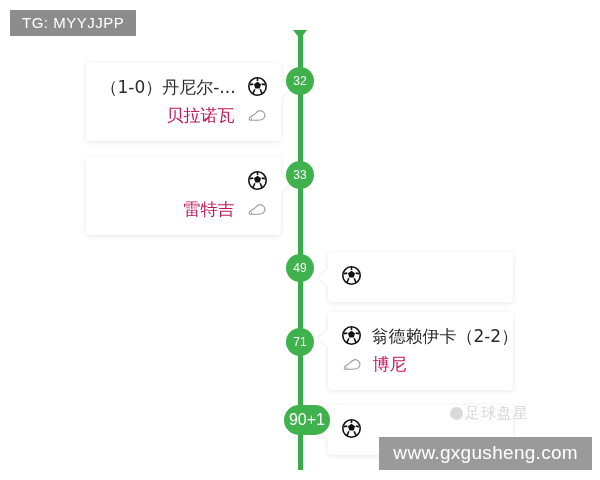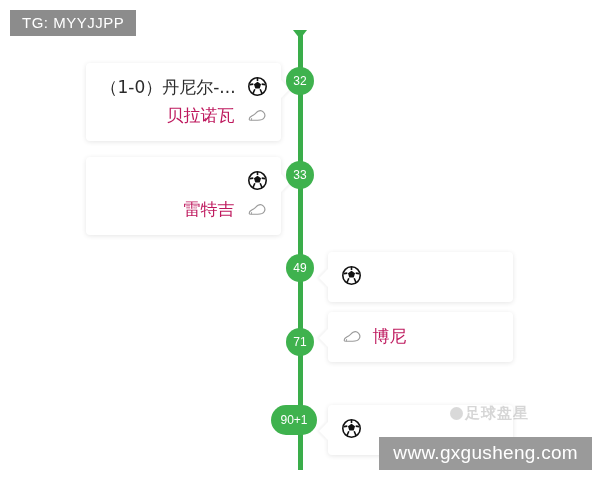--- a/index.html
+++ b/index.html
@@ -44,21 +44,20 @@
   .wm-faint {
     position: absolute;
     left: 450px;
     top: 404px;
     color: rgba(120,120,120,0.30);
     font-size: 15px;
     letter-spacing: 1px;
     z-index: 35;
     white-space: nowrap;
     font-family: "DejaVu Sans", sans-serif;
-    font-weight: bold;
   }
   .wm-faint-logo {
     display: inline-block;
     width: 13px;
     height: 13px;
     border-radius: 50%;
     background: rgba(120,120,120,0.28);
     vertical-align: -2px;
     margin-right: 2px;
   }
@@ -98,22 +97,22 @@
     font-family: "Liberation Sans", sans-serif;
   }
   .min-badge.round {
     width: 28px;
     height: 28px;
     left: 286px;
   }
   .min-badge.wide {
     width: 46px;
     height: 30px;
-    left: 271px;
-    font-size: 12px;
+    left: 284px;
+    font-size: 16px;
   }
 
   
   .card {
     position: absolute;
     background: #ffffff;
     border-radius: 4px;
     box-shadow: 0 1px 5px rgba(0,0,0,0.10);
     z-index: 10;
     box-sizing: border-box;
@@ -237,20 +236,30 @@
       </svg>
     </span>
   </div>
 </div>
 <div class="min-badge round" style="top:254px;">
   <span>49</span>
 </div>
 
 <div class="card right" style="left:328px; top:312px; width:185px;">
   <div class="ptr"></div>
+  <div class="line">
+    <span class="ico ico-ball sp-r">
+      <svg viewBox="0 0 24 24" width="19" height="19">
+        <circle cx="12" cy="12" r="11" fill="#ffffff" stroke="#111" stroke-width="2"></circle>
+        <polygon points="12,6 16.5,9.2 14.8,14.5 9.2,14.5 7.5,9.2" fill="#111"></polygon>
+        <path d="M12,1.2 L12,5.2 M2.2,9.6 L6.7,9.0 M21.8,9.6 L17.3,9.0 M6.2,21.2 L8.6,15.5 M17.8,21.2 L15.4,15.5" stroke="#111" stroke-width="2" fill="none"></path>
+      </svg>
+    </span>
+    <span>翁德赖伊卡（2-2）</span>
+  </div>
   <div class="line second">
     <span class="ico ico-boot sp-r">
       <svg viewBox="0 0 28 20" width="20" height="16">
         <path d="M3,14.5 C3,11.5 6,10.5 8.5,9 C11,7.5 13,5 15.5,3.5 C18,2 21,2.5 23,4.5 C25,6.5 25.5,10 24,12.5 C22.5,15 19,16 15,16 L6,16 C4,16 3,15.6 3,14.5 Z" fill="none" stroke="#9a9a9a" stroke-width="1.6" stroke-linejoin="round"></path>
         <path d="M6,16 L6.5,13" stroke="#9a9a9a" stroke-width="1.3"></path>
       </svg>
     </span>
     <span>博尼</span>
   </div>
 </div>

